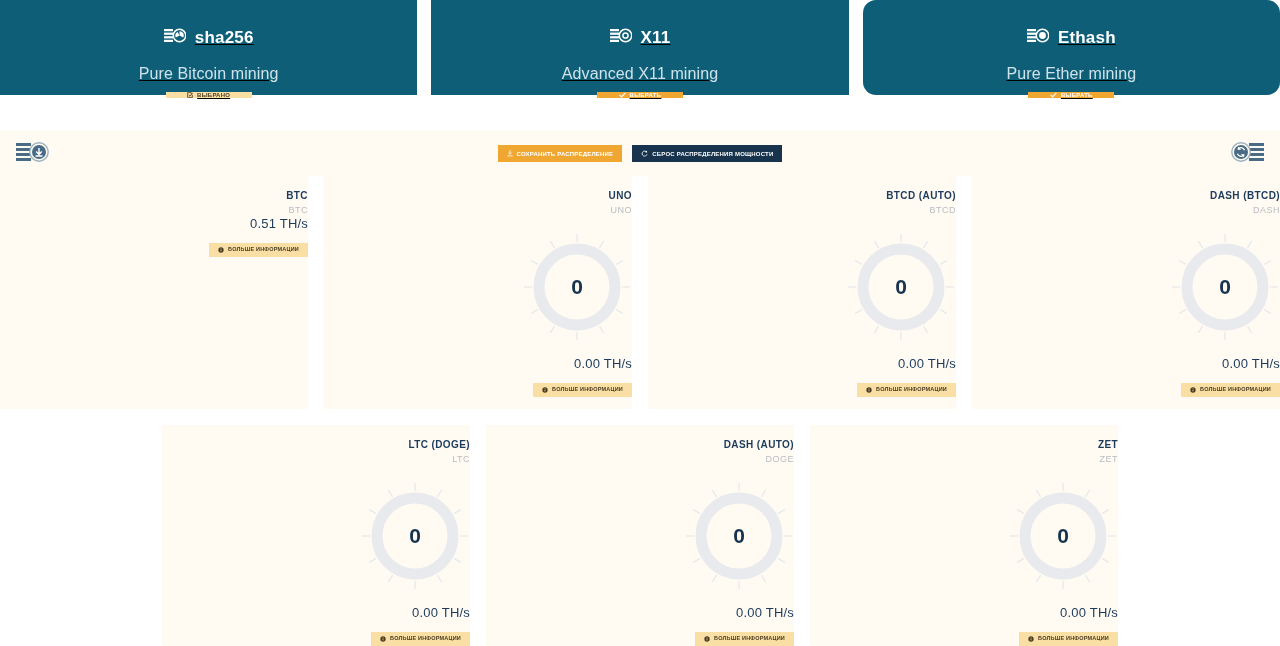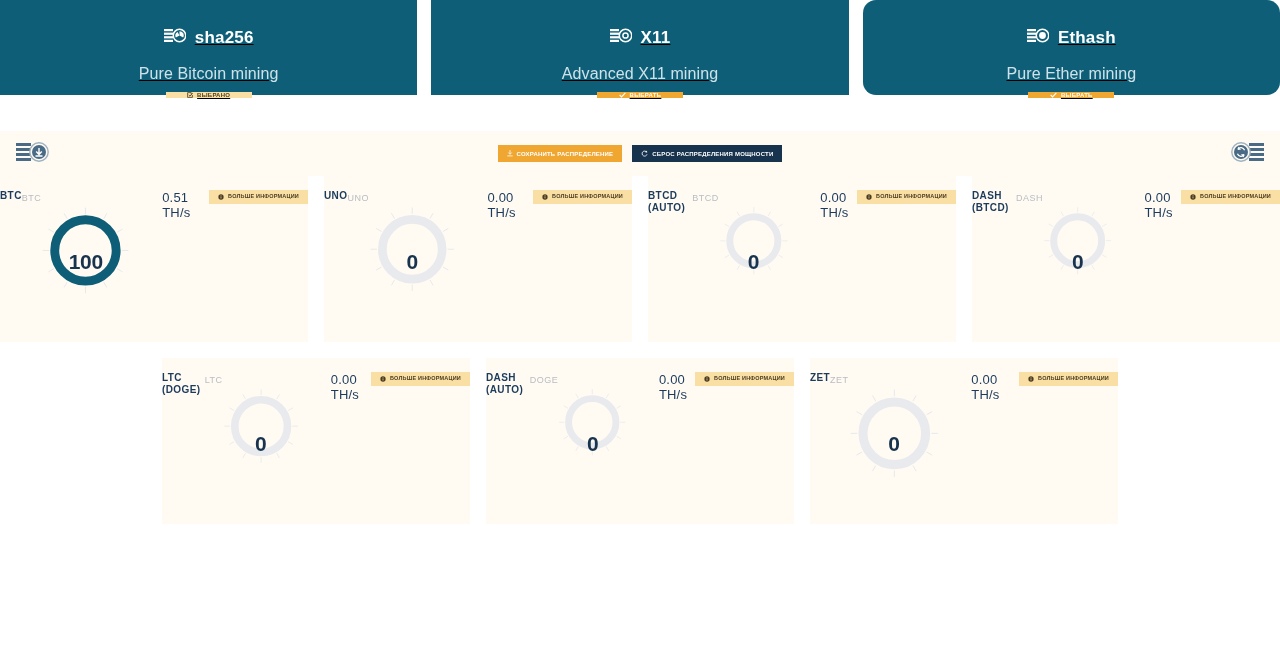--- a/index.html
+++ b/index.html
@@ -131,22 +131,22 @@
     justify-content: center;
   }
   .grid-row.r1 { padding: 0; }
   .grid-row.r2 { padding: 0; margin-top: 16px; }
 
   .coin-card {
     width: 308px;
     background: #fffbf3;
     padding: 14px 0 12px 0;
     display: flex;
-    flex-direction: row;
-    align-items: flex-start;
+    flex-direction: column;
+    align-items: flex-end;
   }
   .coin-name {
     font-size: 10px;
     font-weight: bold;
     color: #1b3a5c;
     letter-spacing: .4px;
     line-height: 1.2;
   }
   .coin-ticker {
     font-size: 9px;
@@ -356,40 +356,20 @@
   </span>
 </div>
 
 <div class="grid-wrap">
 
   <div class="grid-row r1">
 
     <div class="coin-card">
       <div class="coin-name">BTC</div>
       <div class="coin-ticker">BTC</div>
-      <div class="gauge">
-        <svg viewBox="0 0 110 110">
-          <g stroke="#e3e6ea" stroke-width="1.1">
-            <line x1="55" y1="2" x2="55" y2="10"></line>
-            <line x1="81.5" y1="9.1" x2="77.5" y2="16"></line>
-            <line x1="100.9" y1="28.5" x2="94" y2="32.5"></line>
-            <line x1="108" y1="55" x2="100" y2="55"></line>
-            <line x1="100.9" y1="81.5" x2="94" y2="77.5"></line>
-            <line x1="81.5" y1="100.9" x2="77.5" y2="94"></line>
-            <line x1="55" y1="108" x2="55" y2="100"></line>
-            <line x1="28.5" y1="100.9" x2="32.5" y2="94"></line>
-            <line x1="9.1" y1="81.5" x2="16" y2="77.5"></line>
-            <line x1="2" y1="55" x2="10" y2="55"></line>
-            <line x1="9.1" y1="28.5" x2="16" y2="32.5"></line>
-            <line x1="28.5" y1="9.1" x2="32.5" y2="16"></line>
-          </g>
-          <circle cx="55" cy="55" r="38" fill="none" stroke="#0d5e76" stroke-width="11"></circle>
-        </svg>
-        <span class="gauge-val">100</span>
-      </div>
       <div class="coin-hash">0.51 TH/s</div>
       <button class="info-btn">
         <span>
           <svg width="6" height="6" viewBox="0 0 10 10">
               <circle cx="5" cy="5" r="4.4" fill="#4a3c22"></circle>
               <rect x="4.4" y="4" width="1.2" height="3.4" fill="#fadfa5"></rect>
               <rect x="4.4" y="2.2" width="1.2" height="1.2" fill="#fadfa5"></rect>
             </svg>
         </span>
         <span>БОЛЬШЕ ИНФОРМАЦИИ</span>

